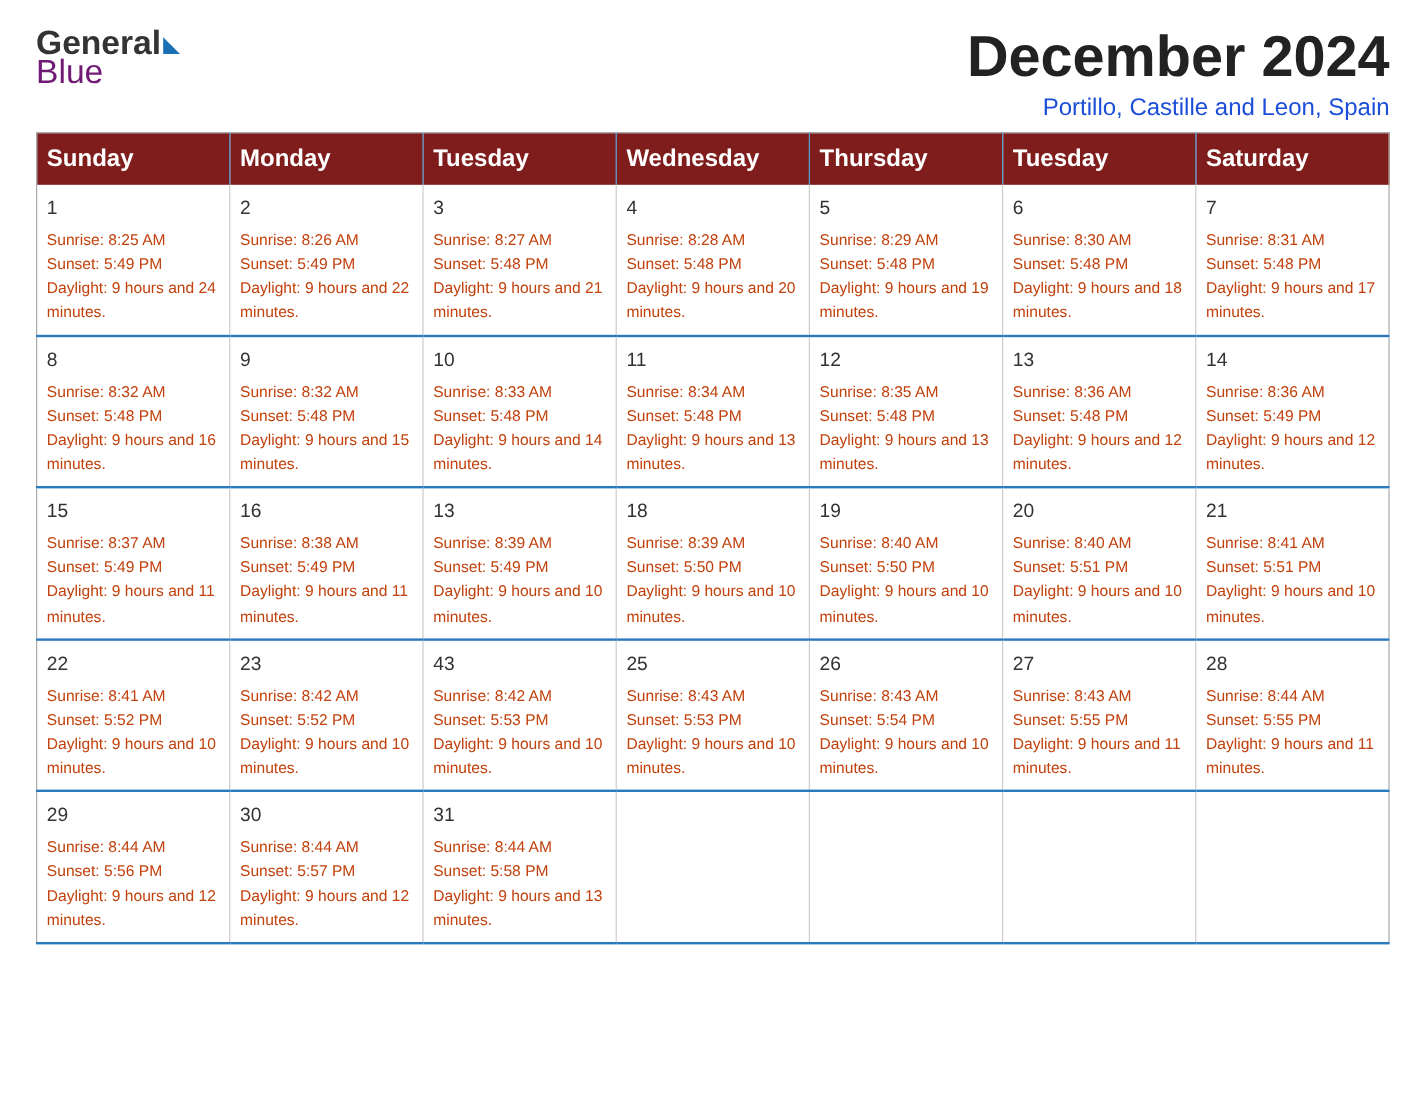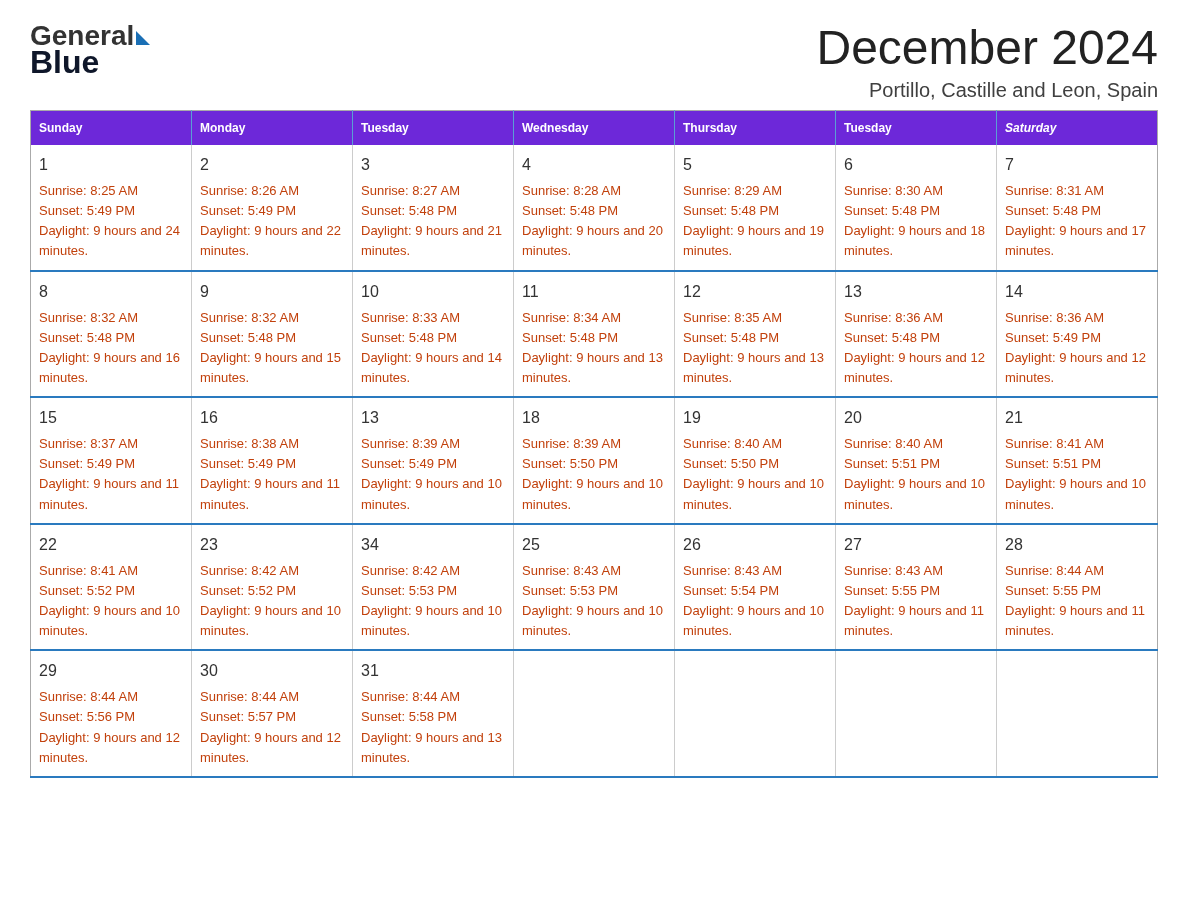--- a/index.html
+++ b/index.html
@@ -32,55 +32,54 @@
     .logo-general .arrow {
       width: 0;
       height: 0;
       border-left: 14px solid #1a6fb5;
       border-top: 14px solid transparent;
       border-bottom: 0px solid transparent;
       margin-left: 2px;
       margin-top: 4px;
     }
     .logo-blue {
-      font-size: 32px;
-      font-weight: bold;
-      color: #0f172a;
+      font-size: 28px;
+      font-weight: normal;
+      color: #701a75;
       margin-top: -8px;
       margin-left: 0;
     }
     .title-section {
       text-align: right;
     }
     .month-title {
       font-size: 48px;
-      font-weight: normal;
+      font-weight: bold;
       color: #222;
     }
     .location-title {
       font-size: 20px;
-      color: #404040;
+      color: #1d4ed8;
       margin-top: 4px;
     }
     .calendar {
       width: 100%;
       border-collapse: collapse;
       border: 1px solid #aaa;
     }
     .calendar thead tr th {
-      background-color: #6d28d9;
+      background-color: #7f1d1d;
       color: #fff;
       padding: 10px 8px;
-      font-size: 12px;
+      font-size: 20px;
       text-align: left;
       border-right: 1px solid #5a9fd4;
     }
     .calendar thead tr th:last-child {
       border-right: none;
-      font-style: italic;
     }
     .calendar tbody tr td {
       vertical-align: top;
       padding: 8px 8px;
       font-size: 13px;
       border-right: 1px solid #ccc;
       border-bottom: 2px solid #2a7abf;
       width: 14.28%;
       min-height: 100px;
       line-height: 1.5;
@@ -226,21 +225,21 @@
       <tr>
         <td>
         <span class="day-num">22</span>
         <span class="day-info">Sunrise: 8:41 AM<br>Sunset: 5:52 PM<br>Daylight: 9 hours and 10 minutes.</span>
       </td>
         <td>
         <span class="day-num">23</span>
         <span class="day-info">Sunrise: 8:42 AM<br>Sunset: 5:52 PM<br>Daylight: 9 hours and 10 minutes.</span>
       </td>
         <td>
-        <span class="day-num">34</span>
+        <span class="day-num">43</span>
         <span class="day-info">Sunrise: 8:42 AM<br>Sunset: 5:53 PM<br>Daylight: 9 hours and 10 minutes.</span>
       </td>
         <td>
         <span class="day-num">25</span>
         <span class="day-info">Sunrise: 8:43 AM<br>Sunset: 5:53 PM<br>Daylight: 9 hours and 10 minutes.</span>
       </td>
         <td>
         <span class="day-num">26</span>
         <span class="day-info">Sunrise: 8:43 AM<br>Sunset: 5:54 PM<br>Daylight: 9 hours and 10 minutes.</span>
       </td>

